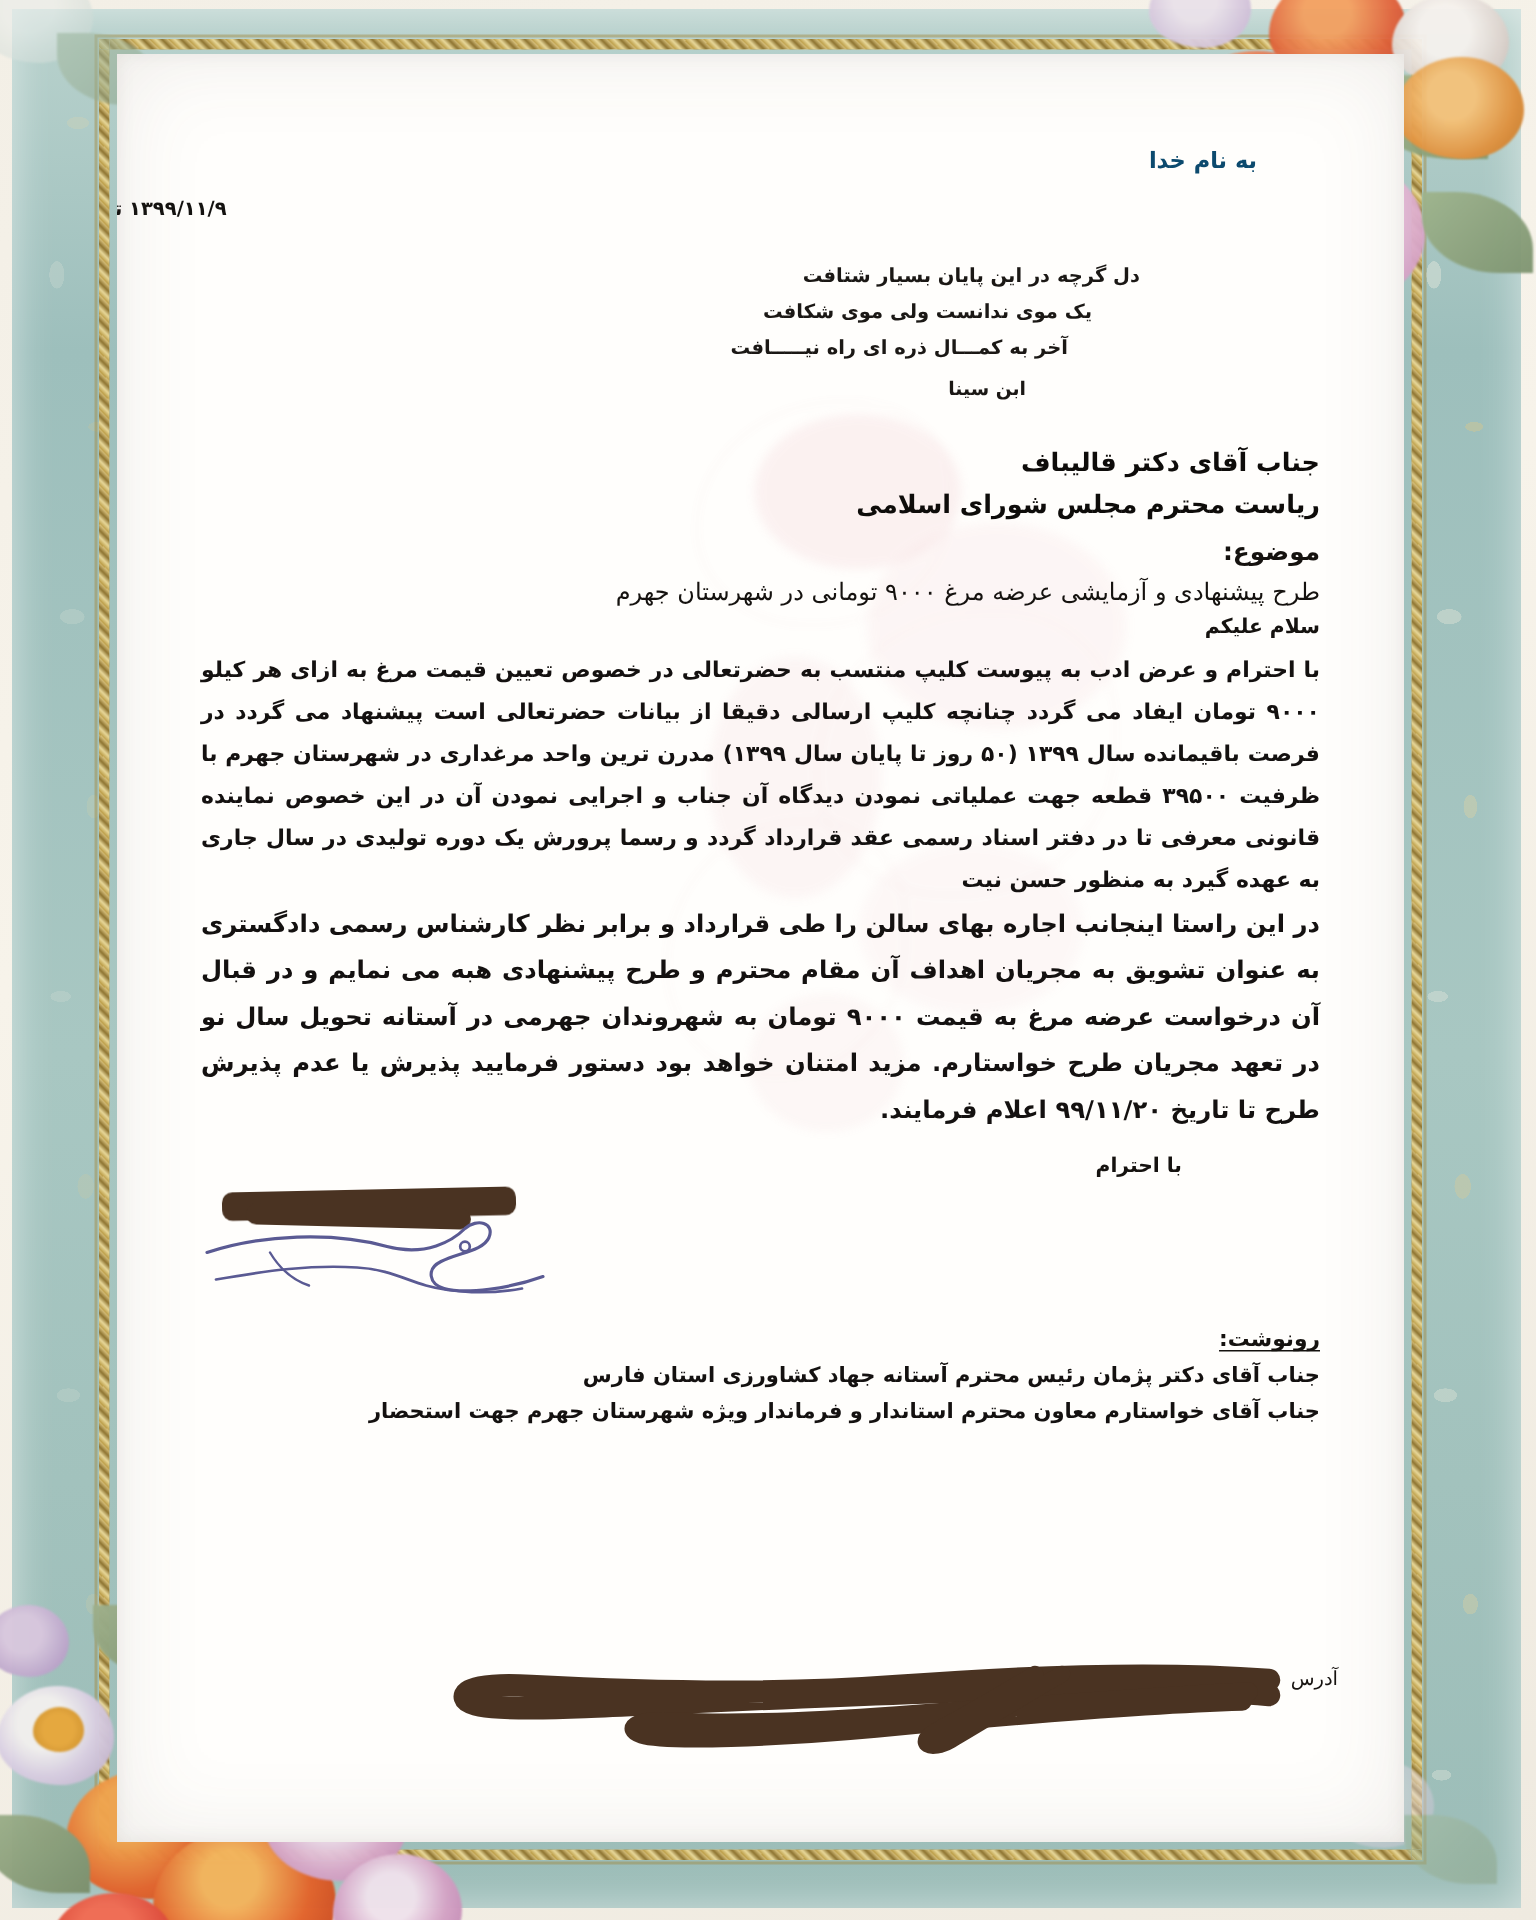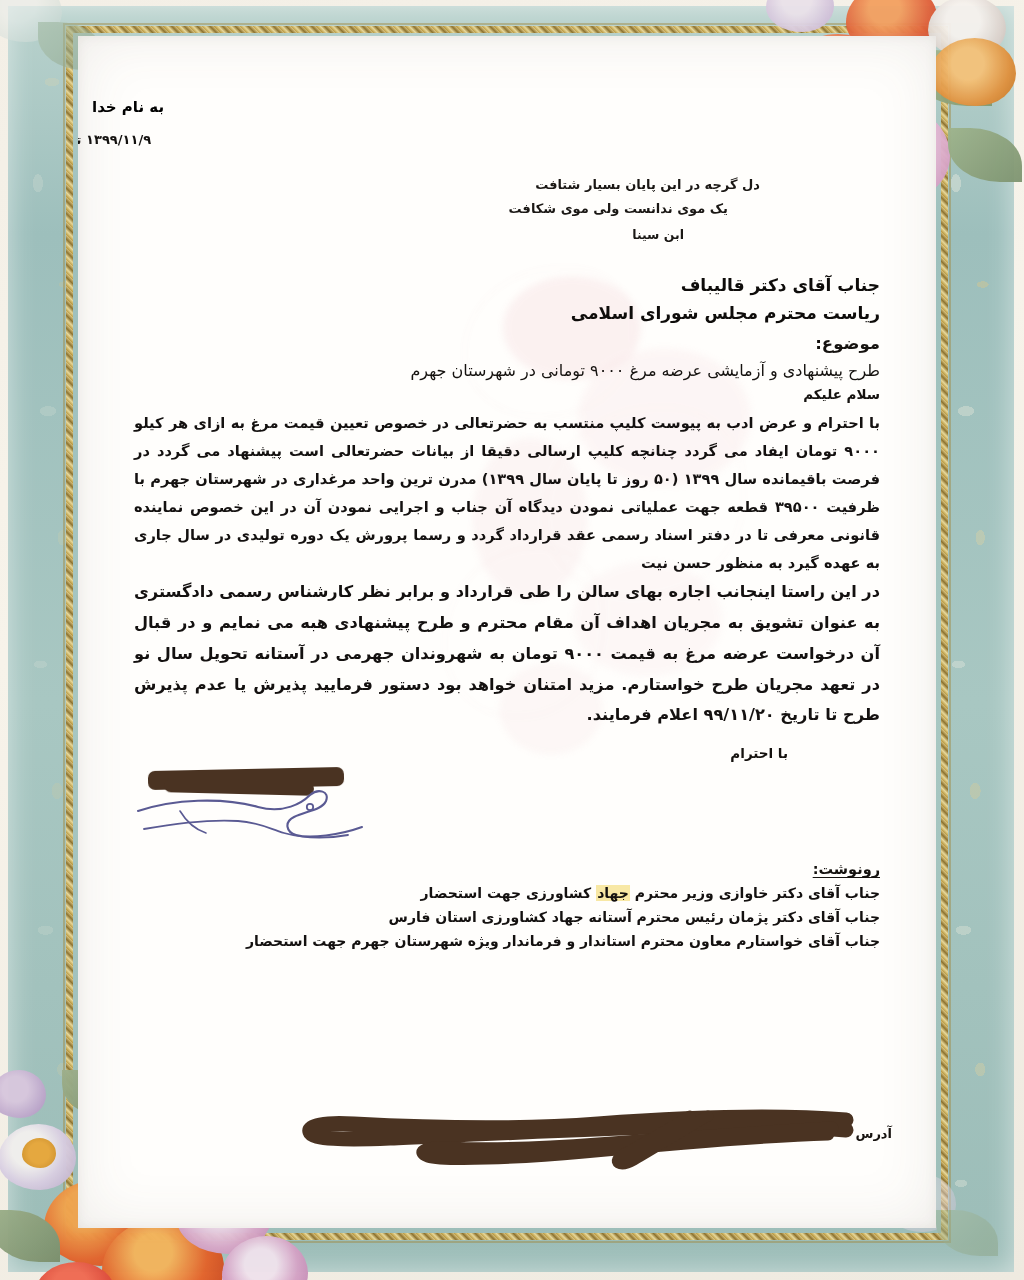--- a/index.html
+++ b/index.html
@@ -147,26 +147,26 @@
 
   
   .content {
     position: absolute;
     inset: 0;
     padding: 62px 56px 40px 56px;
     color: #15120f;
   }
 
   .bismillah {
-    text-align: left;
+    text-align: right;
     font-size: 15px;
     font-weight: 700;
     letter-spacing: .2px;
     margin-bottom: 16px;
-    color: #000000;
+    color: #0c4a6e;
     transform: translateX(-42px);
   }
 
   .date-line {
     font-size: 13px;
     font-weight: 700;
     margin: 2px 0 26px 0;
     padding-left: 8px;
     text-align: left;
     direction: rtl;
@@ -294,23 +294,23 @@
   .cc-hl { background: rgba(243,214,92,.55); padding: 0 1px; }
 
   
   .addr-row {
     position: absolute;
     left: 40px; right: 44px; bottom: 44px;
     height: 86px;
   }
   .addr-label {
     position: absolute;
-    right: 0; top: 28px;
+    right: 0; top: 14px;
     font-size: 13px;
-    font-weight: 700;
+    font-weight: 400;
     color: #171310;
   }
   .scribble { position: absolute; right: 34px; top: 0; }
 
   .edge-shadow {
     position: absolute; inset: 0;
     pointer-events: none;
     box-shadow: inset 0 0 60px rgba(90,80,70,.10);
   }
 </style>
@@ -375,20 +375,21 @@
       <div class="bismillah">به نام خدا</div>
 
       <div class="date-line">
         <span>۱۳۹۹/۱۱/۹</span>
         <span>تاریخ</span>
       </div>
 
       <div class="poem">
         <span class="v v1">دل گرچه در این پایان بسیار شتافت</span>
         <span class="v v2">یک موی ندانست ولی موی شکافت</span>
+        <span class="v v4">آخر به کمـــال ذره ای راه نیـــــافت</span>
         <span class="attrib">ابن سینا</span>
       </div>
 
       <div class="addressee">
         <div class="ln">جناب آقای دکتر قالیباف</div>
         <div class="ln">ریاست محترم مجلس شورای اسلامی</div>
       </div>
 
       <div class="subject-label">موضوع:</div>
       <div class="subject-text">طرح پیشنهادی و آزمایشی عرضه مرغ ۹۰۰۰ تومانی در شهرستان جهرم</div>
@@ -408,21 +409,20 @@
         <svg class="sig-ink" width="290" height="62" viewBox="0 0 290 62">
           <path d="M4 26 C 40 14, 88 12, 124 22 C 150 29, 168 18, 176 10 C 184 3, 196 6, 192 16 C 188 25, 172 26, 160 32 C 150 37, 152 47, 162 50 C 176 54, 206 50, 228 42" fill="none" stroke="#5a5a93" stroke-width="2.1" stroke-linecap="round"></path>
           <path d="M10 44 C 44 38, 74 34, 104 36 C 124 37, 136 44, 150 48 C 168 53, 192 54, 214 50" fill="none" stroke="#5a5a93" stroke-width="1.8" stroke-linecap="round"></path>
           <path d="M46 26 C 52 36, 60 44, 72 48" fill="none" stroke="#5a5a93" stroke-width="1.6" stroke-linecap="round"></path>
           <circle cx="176" cy="22" r="3.2" fill="none" stroke="#5a5a93" stroke-width="1.8"></circle>
         </svg>
       </div>
 
       <div class="cc">
         <div class="cc-title">رونوشت:</div>
-        <div class="cc-item">جناب آقای دکتر خاوازی وزیر محترم <span class="cc-hl">جهاد</span> کشاورزی جهت استحضار</div>
         <div class="cc-item">جناب آقای دکتر پژمان رئیس محترم آستانه جهاد کشاورزی استان فارس</div>
         <div class="cc-item">جناب آقای خواستارم معاون محترم استاندار و فرماندار ویژه شهرستان جهرم جهت استحضار</div>
       </div>
 
       <div class="addr-row">
         <span class="addr-label">آدرس</span>
         <svg class="scribble" width="560" height="80" viewBox="0 0 560 80">
           <path d="M548 22 C 470 16, 380 20, 300 26 C 220 32, 130 30, 56 26 C 26 24, 10 28, 12 34 C 14 41, 46 42, 92 40 C 180 36, 300 30, 392 28 C 450 27, 512 29, 548 32" fill="none" stroke="#4a3322" stroke-width="15" stroke-linecap="round" stroke-linejoin="round"></path>
           <path d="M534 30 C 460 34, 380 40, 300 46 C 246 50, 190 52, 150 50 C 128 49, 118 54, 130 58 C 146 63, 220 60, 286 54 C 360 47, 460 38, 530 36" fill="none" stroke="#4a3322" stroke-width="13" stroke-linecap="round" stroke-linejoin="round"></path>
           <path d="M392 18 C 372 30, 348 44, 326 56 C 312 64, 322 70, 336 62 C 360 48, 392 28, 410 18" fill="none" stroke="#4a3322" stroke-width="11" stroke-linecap="round"></path>

